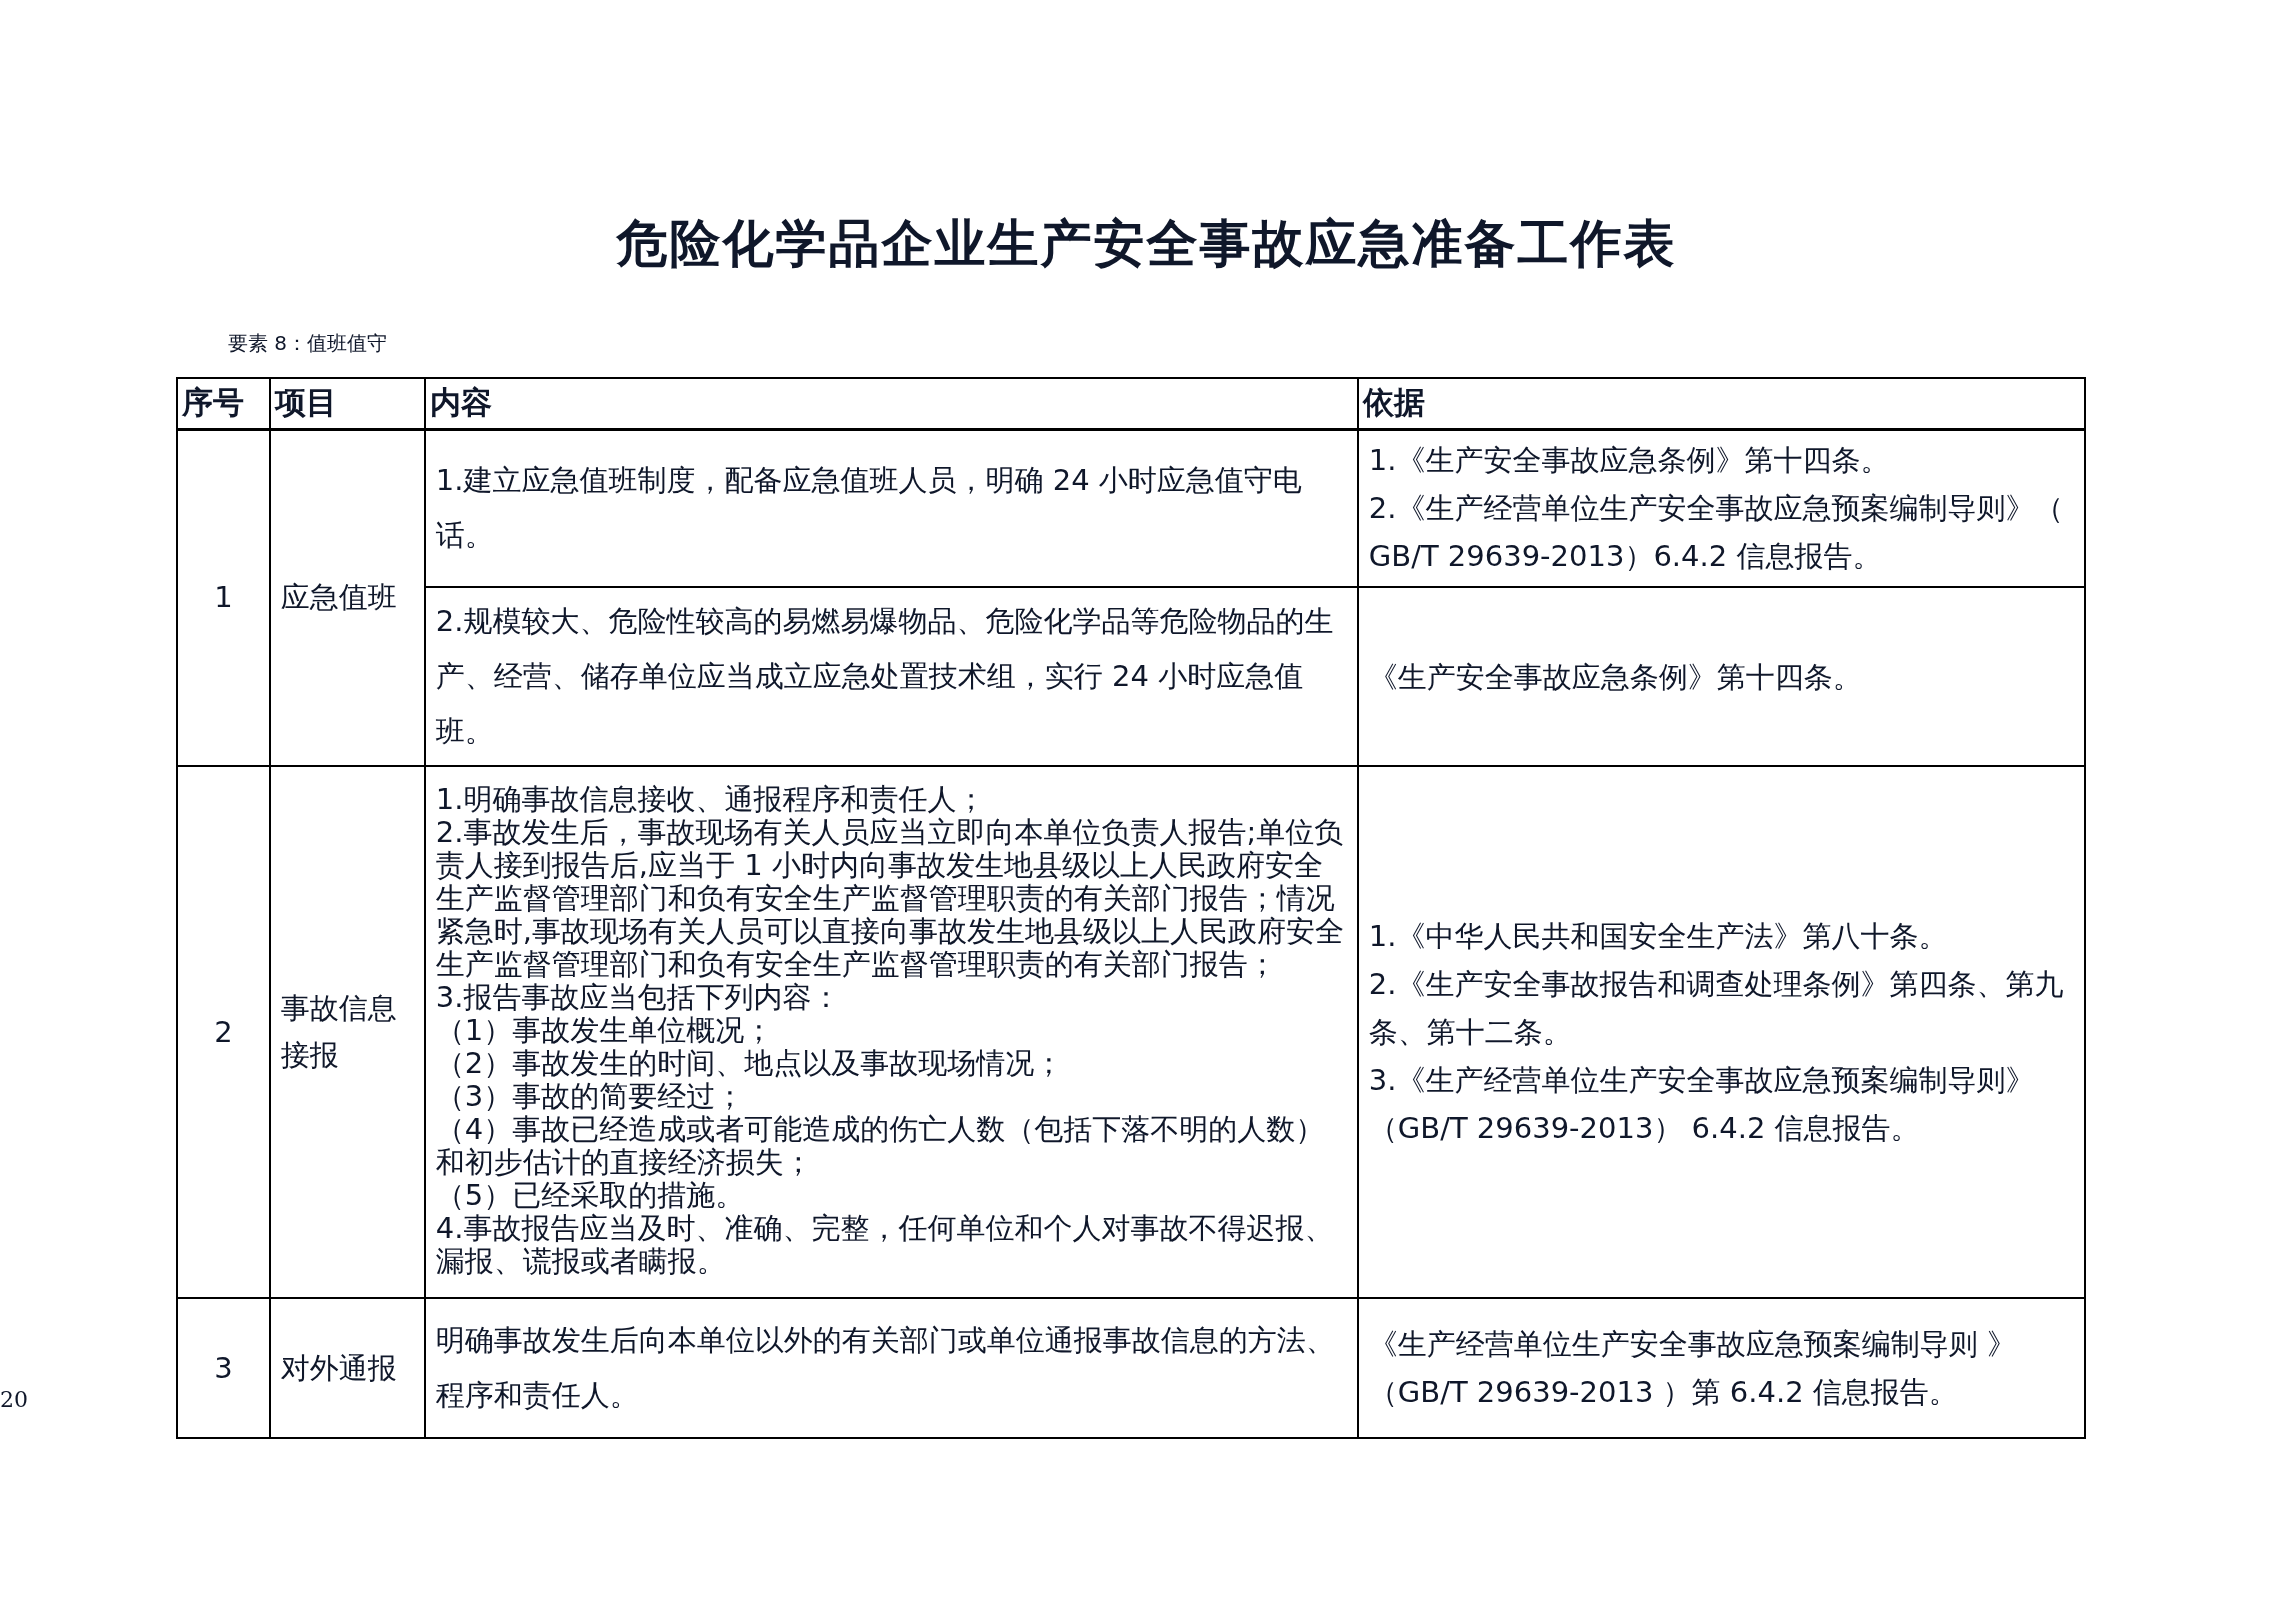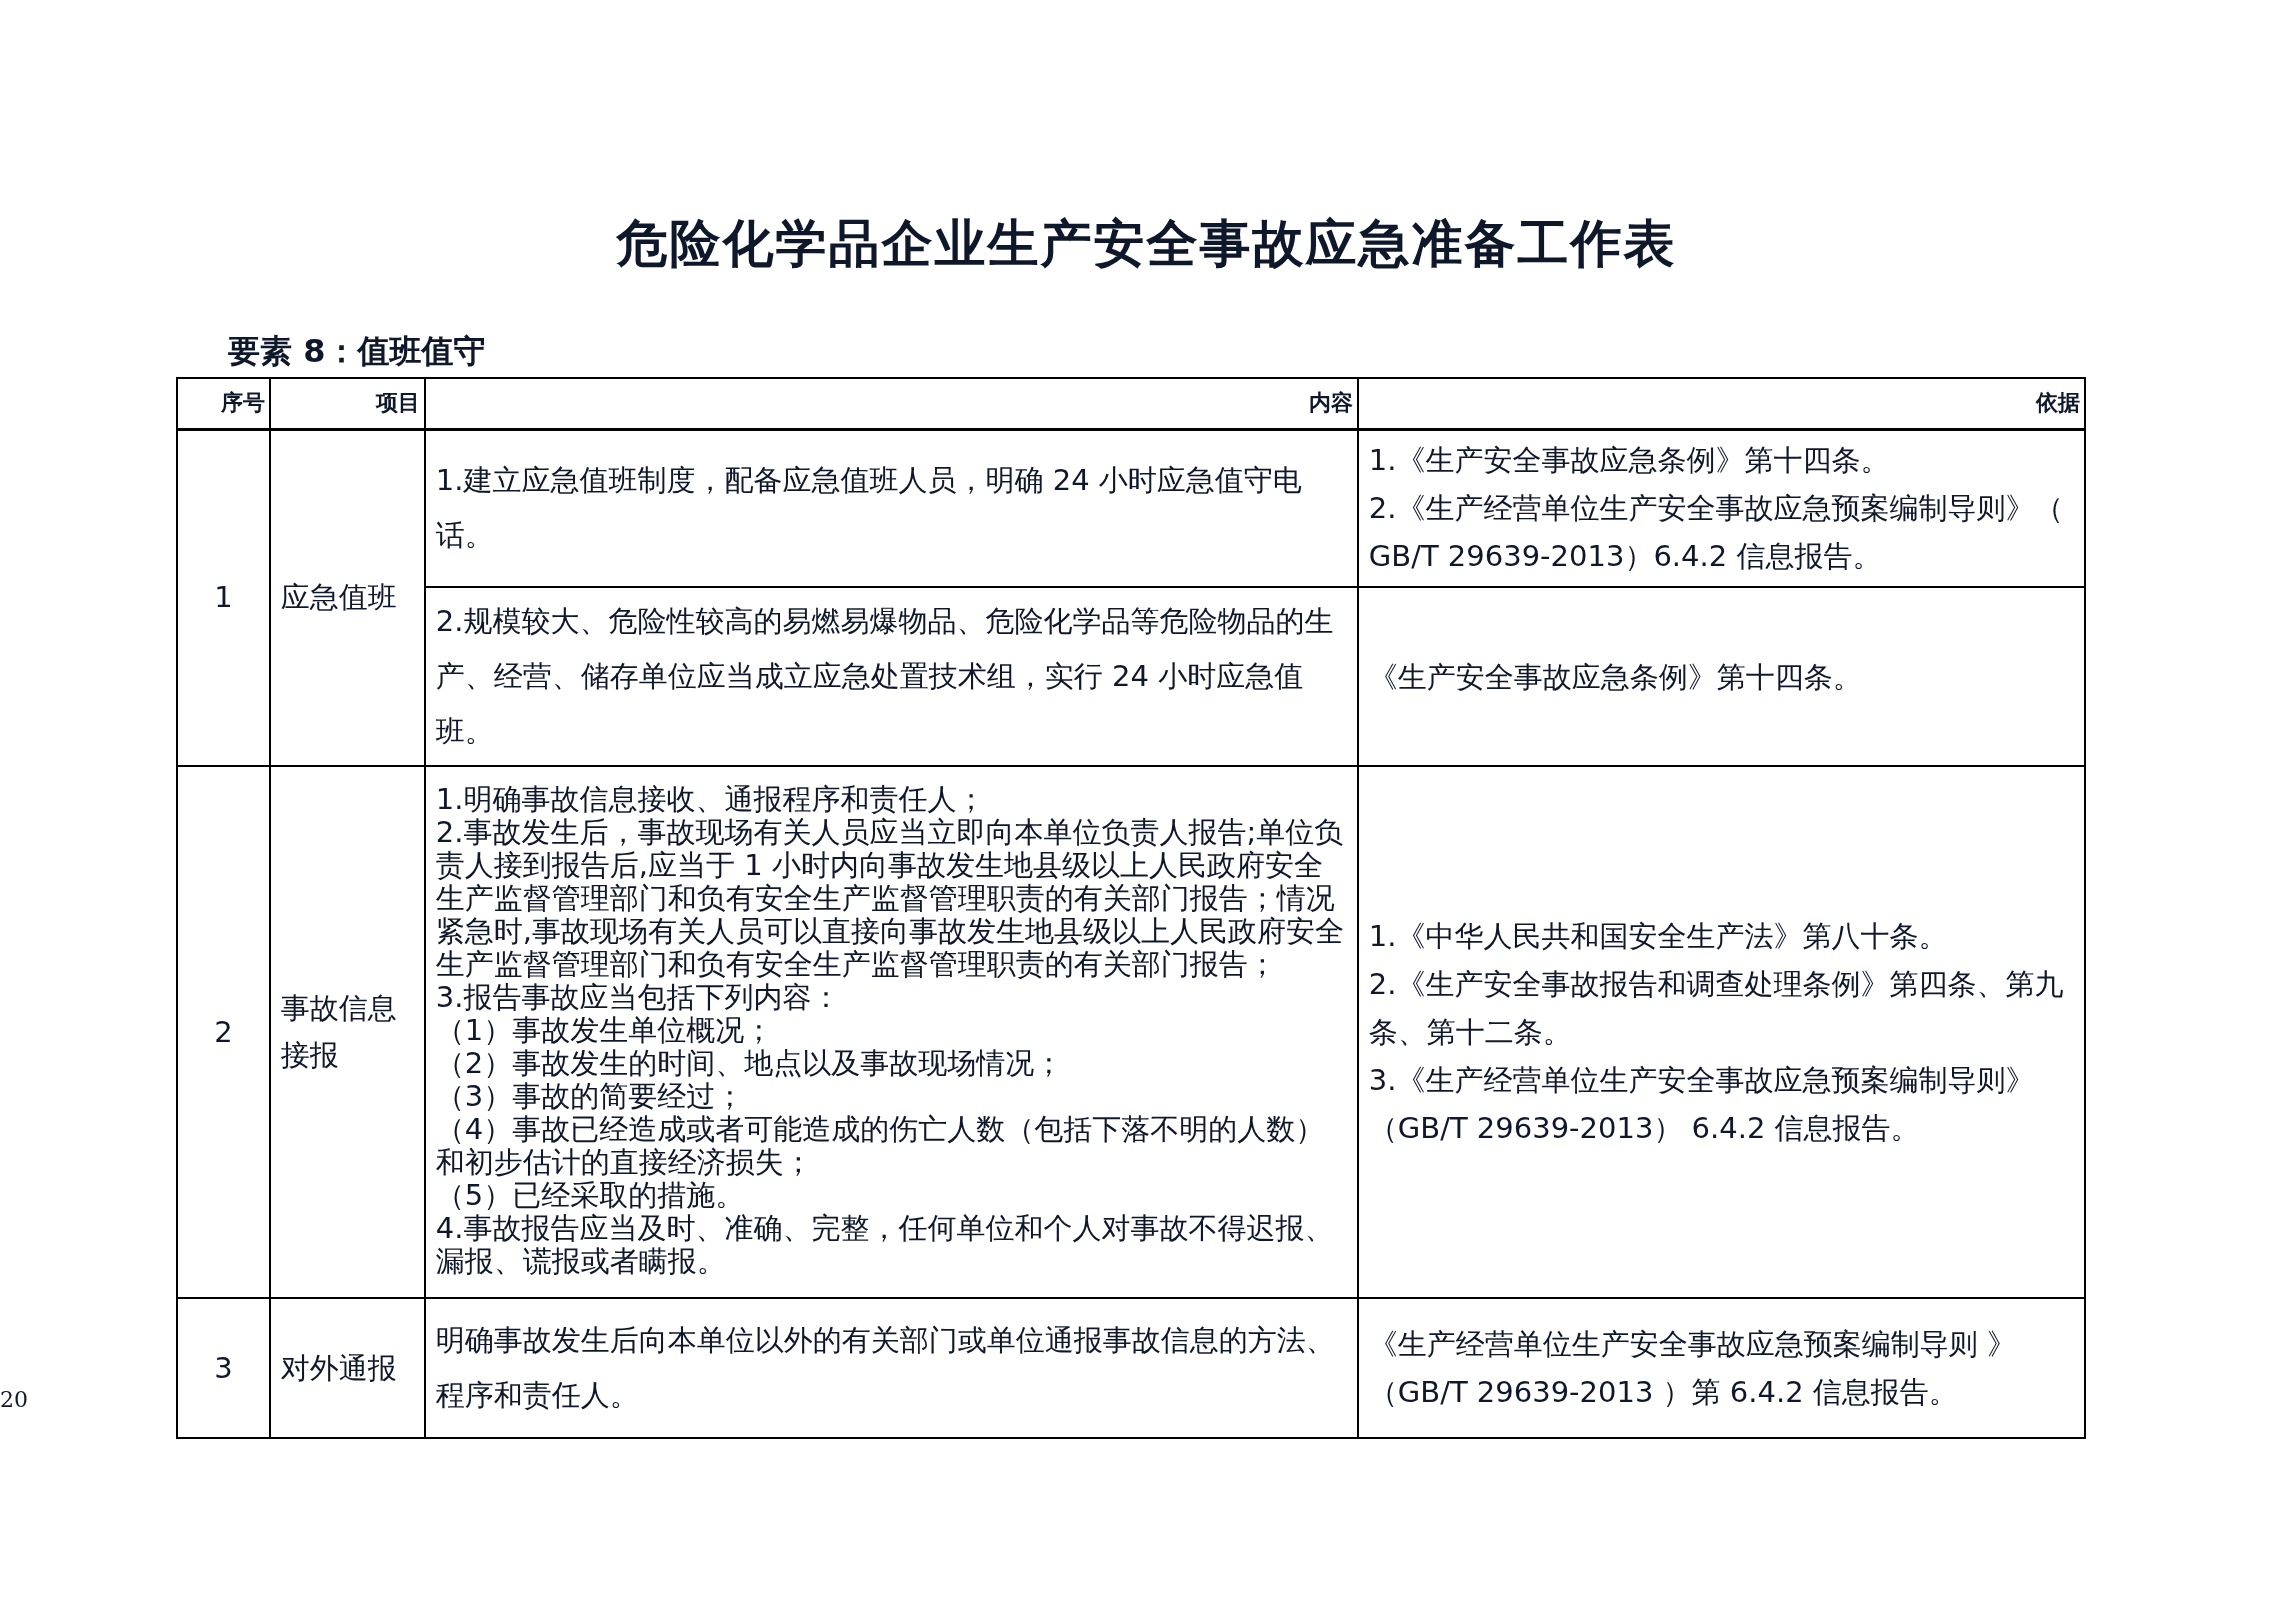--- a/index.html
+++ b/index.html
@@ -26,22 +26,22 @@
     font-family: "DejaVu Serif", "Liberation Serif", serif;
     font-size: 51px;
     font-weight: bold;
     letter-spacing: 2px;
     white-space: nowrap;
   }
   .section-label {
     position: absolute;
     left: 228px;
     top: 330px;
-    font-size: 32px;
-    font-weight: bold;
+    font-size: 20px;
+    font-weight: normal;
     white-space: nowrap;
   }
   table.work-table {
     position: absolute;
     left: 176px;
     top: 377px;
     width: 1908px;
     border-collapse: collapse;
     table-layout: fixed;
   }
@@ -50,22 +50,22 @@
     font-size: 29px;
     vertical-align: middle;
     padding: 5.9px 9.8px;
     box-sizing: border-box;
     white-space: pre-line;
     overflow: hidden;
   }
   tr.header-row td {
     height: 51px;
     font-weight: bold;
-    text-align: right;
-    font-size: 22px;
+    text-align: left;
+    font-size: 31px;
     padding: 2px 3.9px;
     border-bottom-width: 3.9px;
     white-space: nowrap;
   }
   td.no-cell {
     text-align: center;
     font-size: 30px;
     line-height: 39px;
   }
   td.item-cell {

